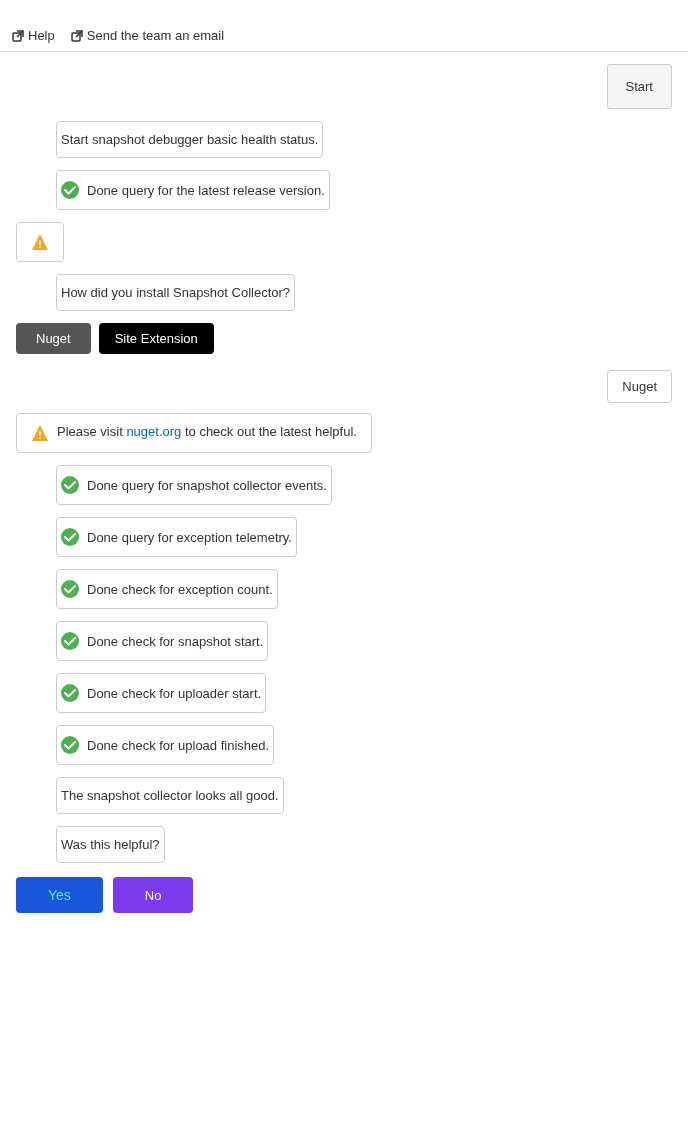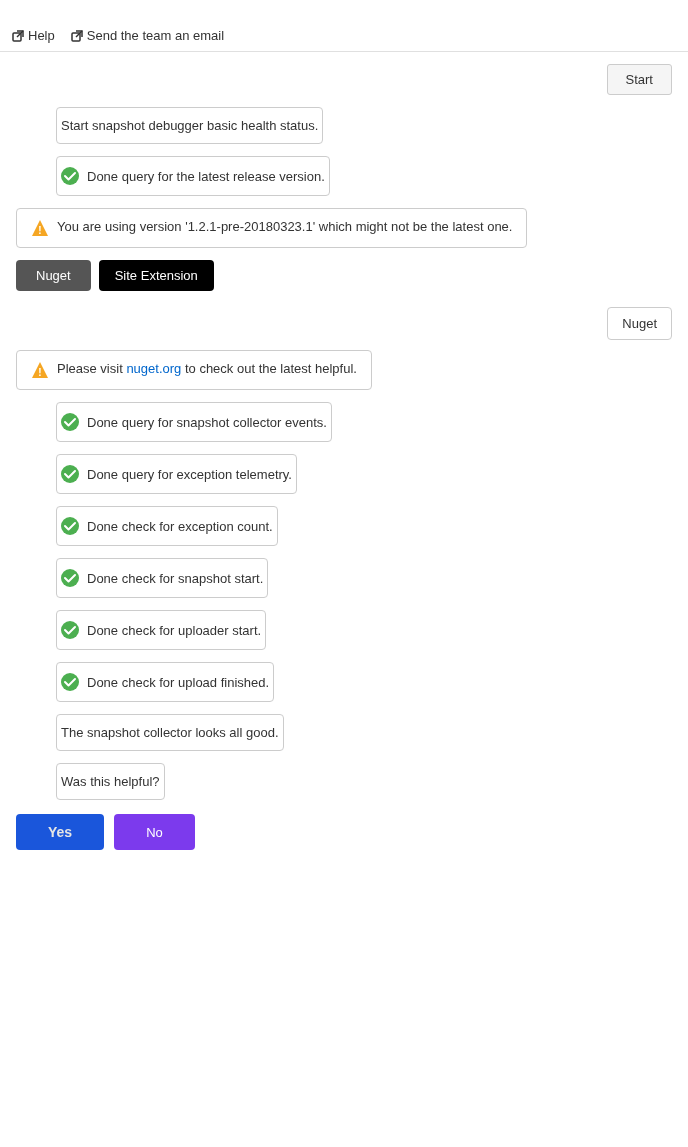--- a/index.html
+++ b/index.html
@@ -42,21 +42,21 @@
       position: relative;
     }
 
     .start-btn-row {
       display: flex;
       justify-content: flex-end;
       margin-bottom: 12px;
     }
 
     .btn-start {
-      padding: 7px 18px;
+      padding: 14px 18px;
       border: 1px solid #ccc;
       background: #f5f5f5;
       color: #333;
       border-radius: 3px;
       cursor: pointer;
       font-size: 13px;
     }
 
     .message-box {
       display: inline-flex;
@@ -145,26 +145,26 @@
 
     .btn-row-helpful {
       display: flex;
       gap: 10px;
       margin-top: 4px;
     }
 
     .btn-yes {
       padding: 10px 32px;
       background: #1a56db;
-      color: #e5e5e5;
+      color: #5eead4;
       border: none;
       border-radius: 4px;
       cursor: pointer;
       font-size: 14px;
-      font-weight: 700;
+      font-weight: 400;
     }
 
     .btn-no {
       padding: 10px 32px;
       background: #7c3aed;
       color: #fff;
       border: none;
       border-radius: 4px;
       cursor: pointer;
       font-size: 13px;
@@ -219,24 +219,28 @@
       <span>Done query for the latest release version.</span>
     </div>
   </div>
 
   <div class="section-row">
     <div class="warn-box">
       <svg class="warn-icon" viewBox="0 0 18 18">
         <polygon points="9,1 17,17 1,17" fill="#f5a623"></polygon>
         <text x="9" y="15" text-anchor="middle" fill="#fff" font-size="10" font-weight="bold">!</text>
       </svg>
-      <span>You are using version '1.2.1-pre-20180323.1' which might not be the latest one.</span>
-    </div>
-  </div>
-
+    </div>
+  </div>
+
+  <div class="section-row">
+    <div class="message-box">
+      <span>How did you install Snapshot Collector?</span>
+    </div>
+  </div>
 
   <div class="btn-row">
     <button class="btn-nuget">Nuget</button>
     <button class="btn-site-ext">Site Extension</button>
   </div>
 
   <div class="nuget-response">
     <div class="nuget-response-box">
       <span>Nuget</span>
     </div>

